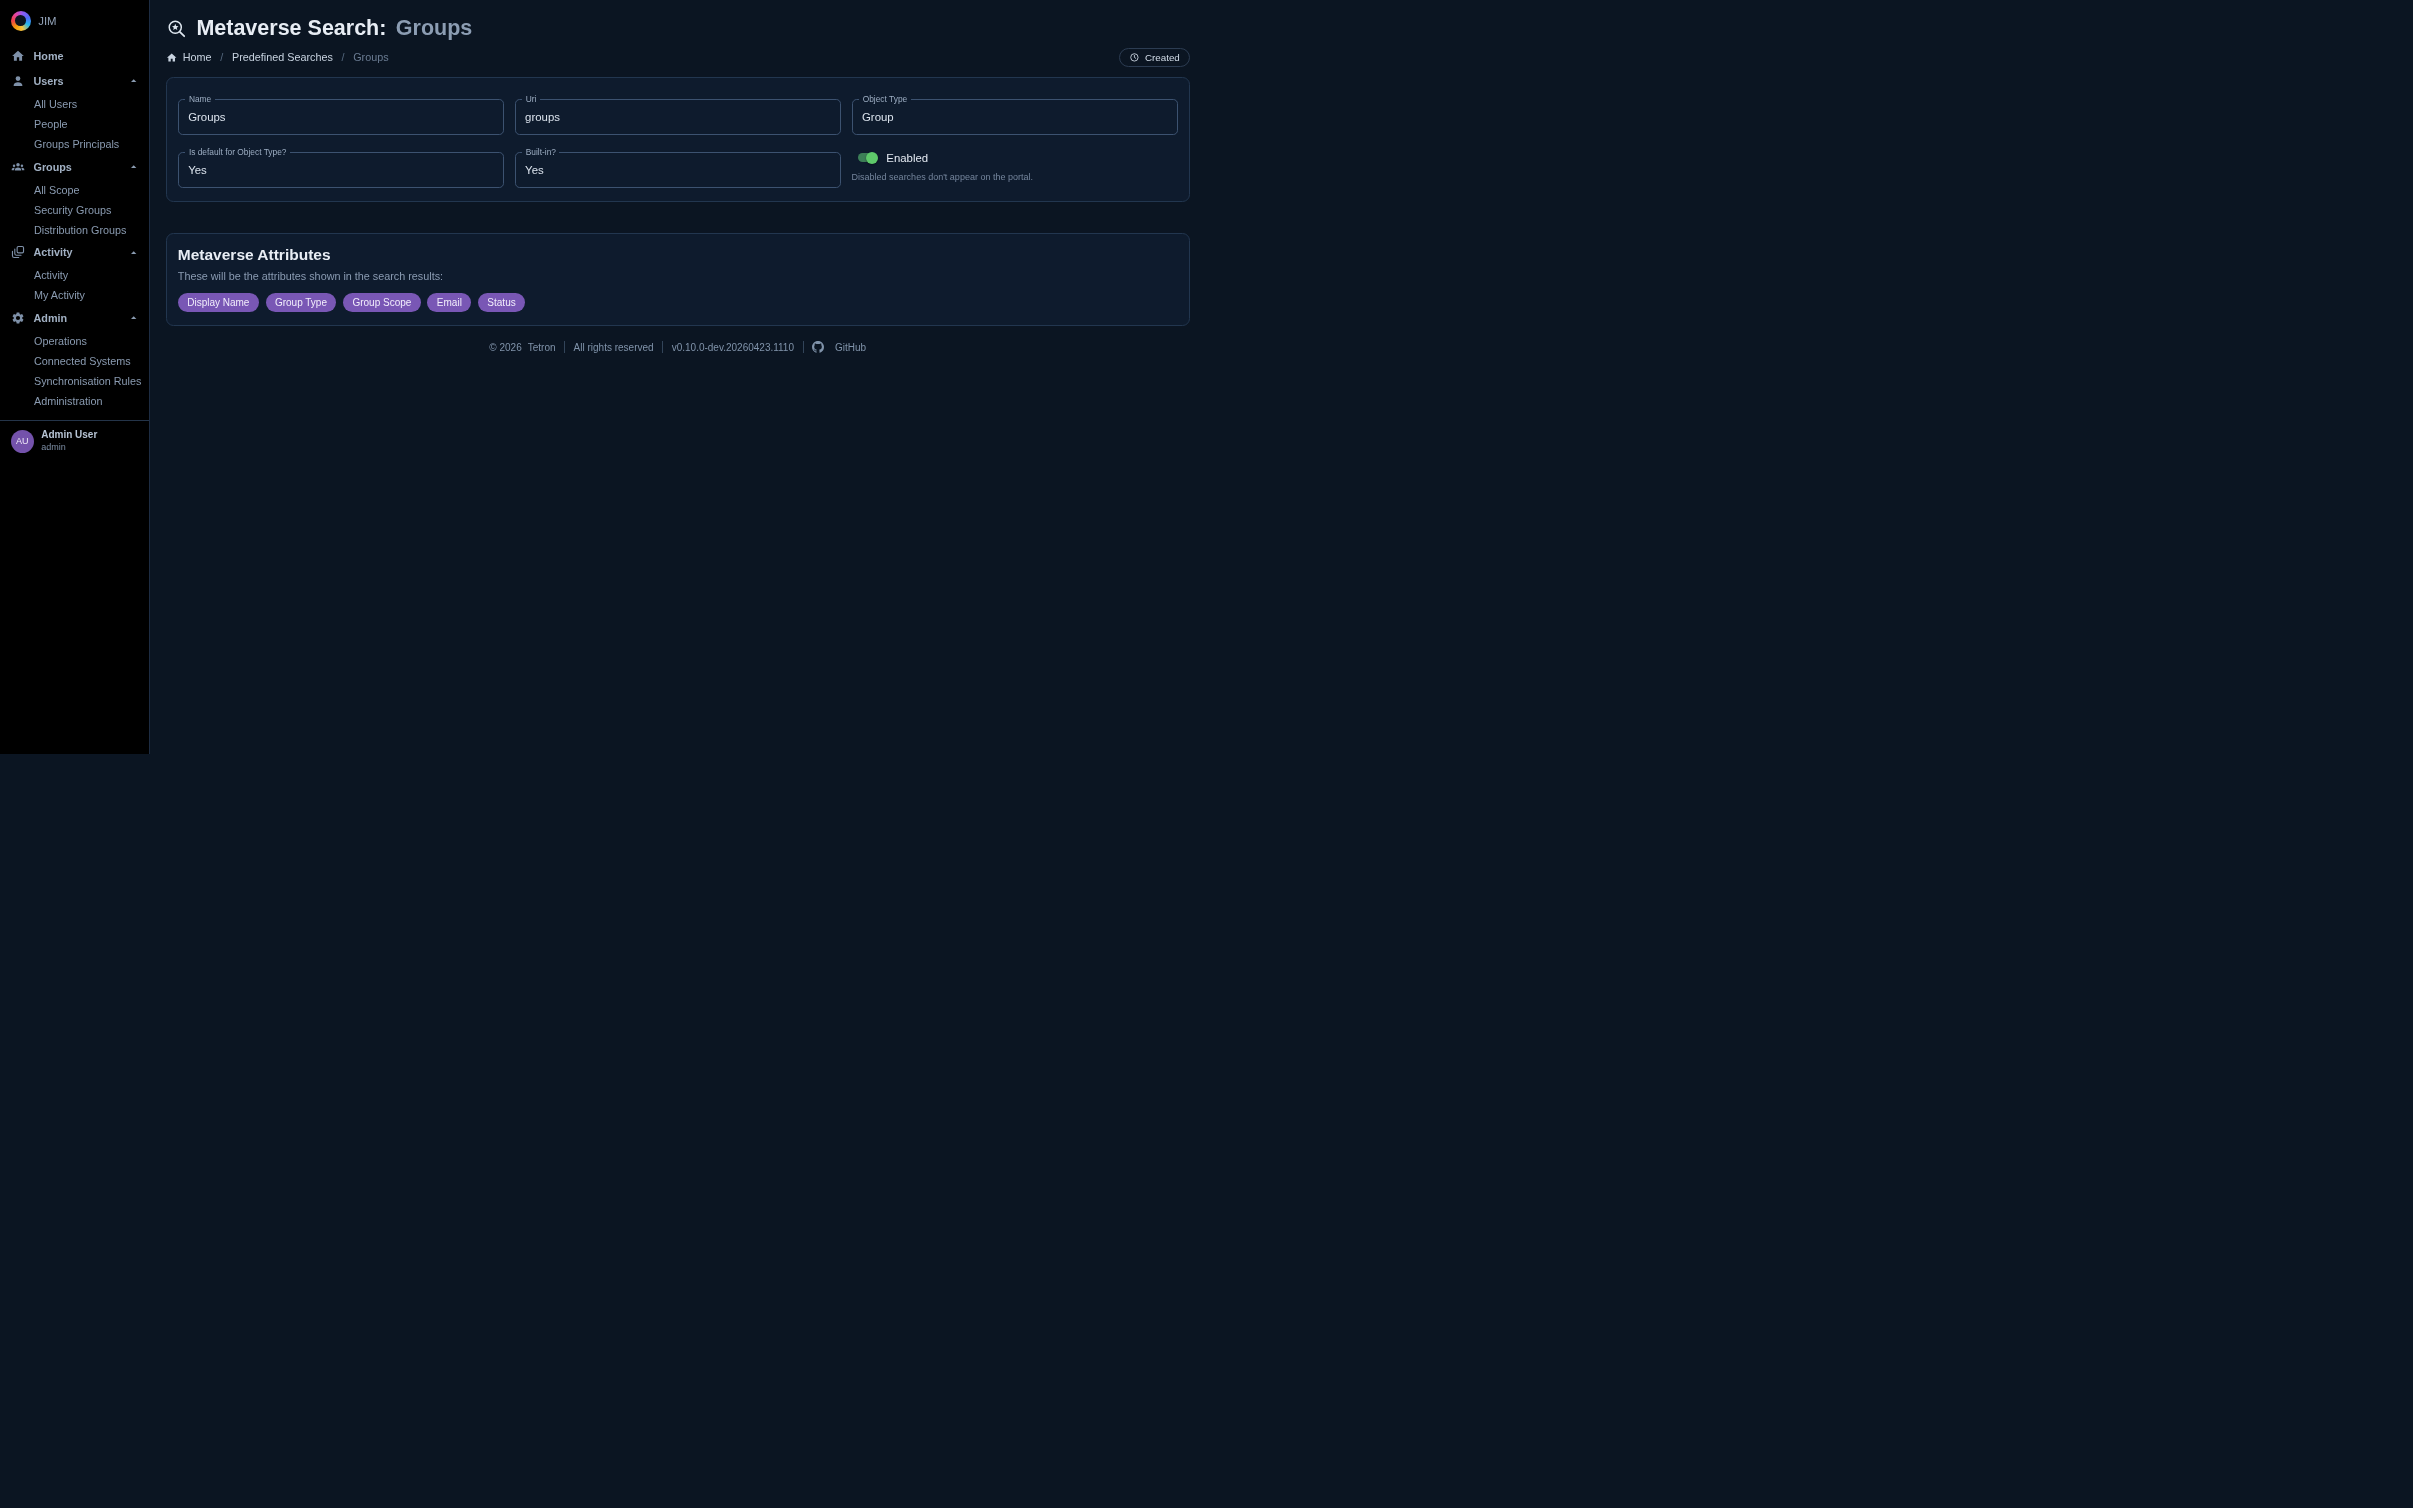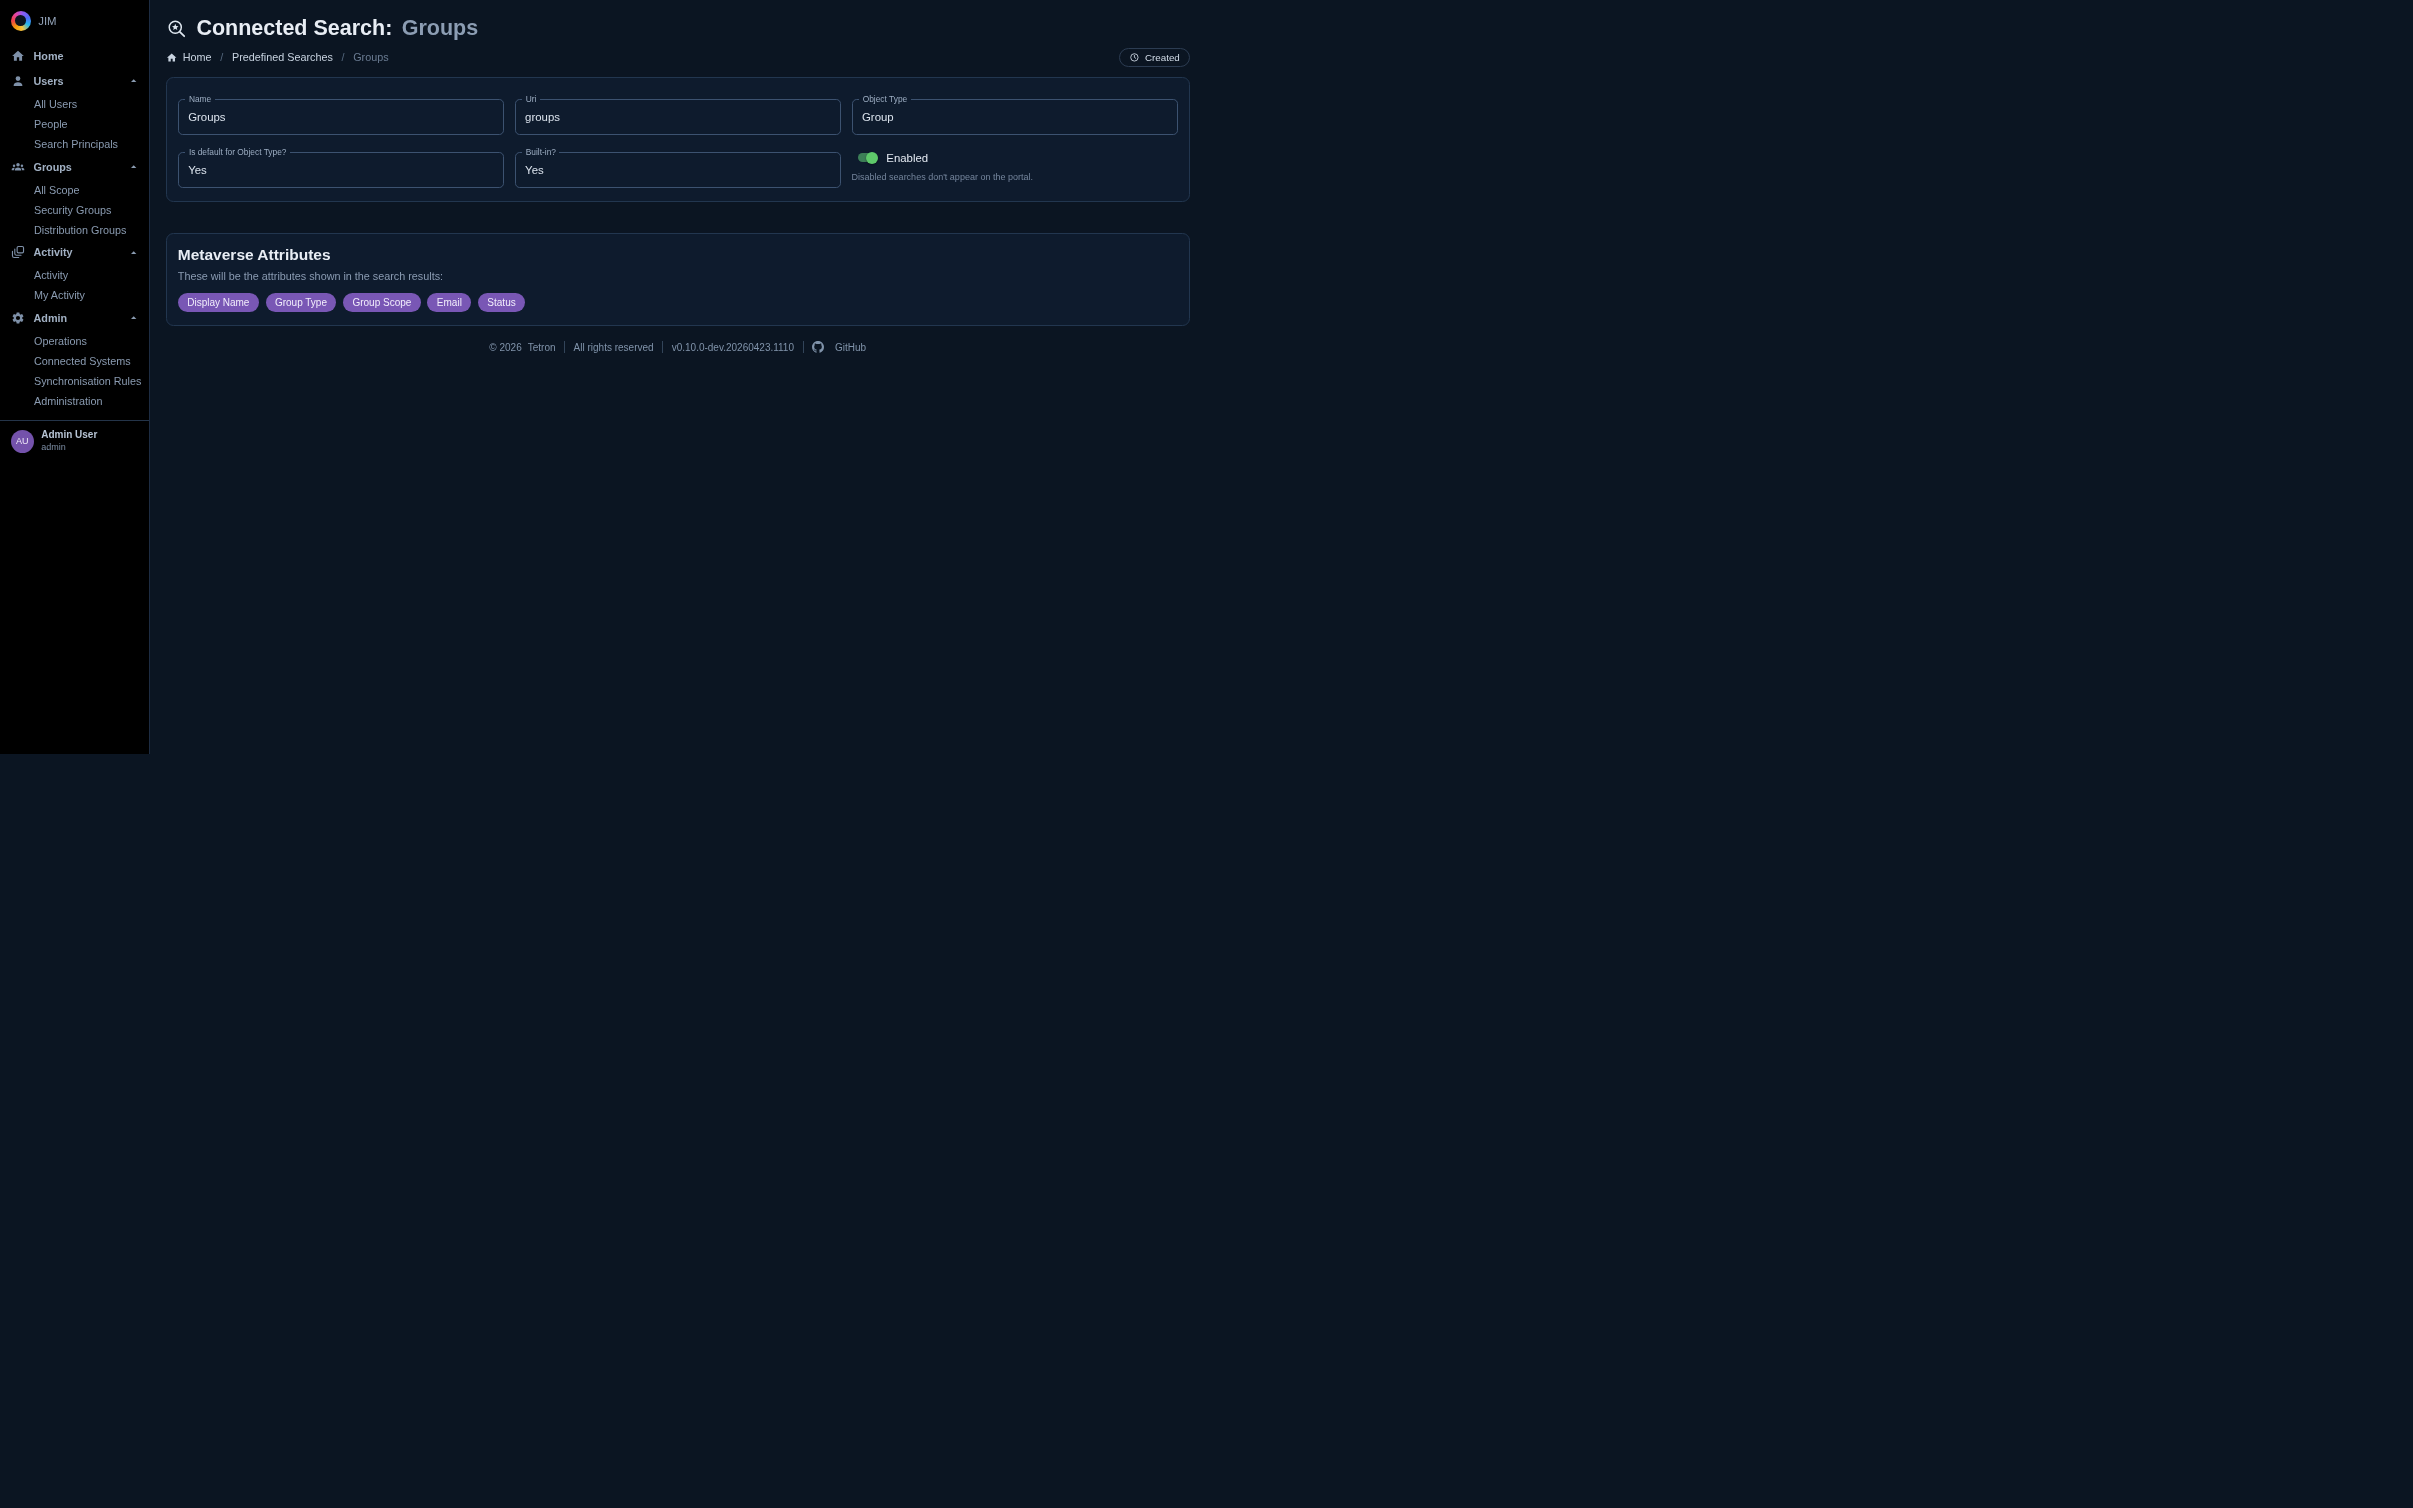--- a/index.html
+++ b/index.html
@@ -146,21 +146,21 @@
         </span>
         <span>Users</span>
         <span class="chev">
           <svg viewBox="0 0 24 24" fill="currentColor">
               <path d="M12 8.5 18.8 15.5H5.2L12 8.5z"></path>
             </svg>
         </span>
       </div>
       <div class="nav-sub">All Users</div>
       <div class="nav-sub">People</div>
-      <div class="nav-sub">Search Principals</div>
+      <div class="nav-sub">Groups Principals</div>
 
       <div class="nav-header">
         <span class="nav-icon">
           <svg viewBox="0 0 24 24" fill="currentColor">
             <circle cx="12" cy="8.3" r="3"></circle>
             <circle cx="5.2" cy="9.9" r="2.1"></circle>
             <circle cx="18.8" cy="9.9" r="2.1"></circle>
             <path d="M12 12.8c-3 0-5.5 1.6-5.5 3.9v1.1h11v-1.1c0-2.3-2.5-3.9-5.5-3.9z"></path>
             <path d="M4.8 13.4c-1.7.2-3.6 1.2-3.6 2.9v1.3h3.9v-.9c0-1.2.5-2.3 1.5-3.1-.6-.2-1.2-.2-1.8-.2z"></path>
             <path d="M19.2 13.4c-.6 0-1.2 0-1.8.2 1 .8 1.5 1.9 1.5 3.1v.9h3.9v-1.3c0-1.7-1.9-2.7-3.6-2.9z"></path>
@@ -226,21 +226,21 @@
   <main class="main">
 
     <h1 class="page-title">
       <span class="title-icon">
         <svg viewBox="0 0 24 24" fill="none">
           <circle cx="10.6" cy="10.6" r="6.9" stroke="currentColor" stroke-width="1.7"></circle>
           <path d="M15.8 15.8 20.8 20.8" stroke="currentColor" stroke-width="2" stroke-linecap="round"></path>
           <path fill="currentColor" d="M10.6 6.7l1.05 2.45 2.65.22-2 1.74.6 2.6-2.3-1.38-2.3 1.38.6-2.6-2-1.74 2.65-.22z"></path>
         </svg>
       </span>
-      <span>Connected Search:</span>
+      <span>Metaverse Search:</span>
       <span class="title-muted">Groups</span>
     </h1>
 
     <div class="crumb-row">
       <span class="crumb">
         <span class="crumb-home-icon">
           <svg viewBox="0 0 24 24" fill="currentColor">
               <path d="M10 20v-6h4v6h5v-8h3L12 3 2 12h3v8z"></path>
             </svg>
         </span>

